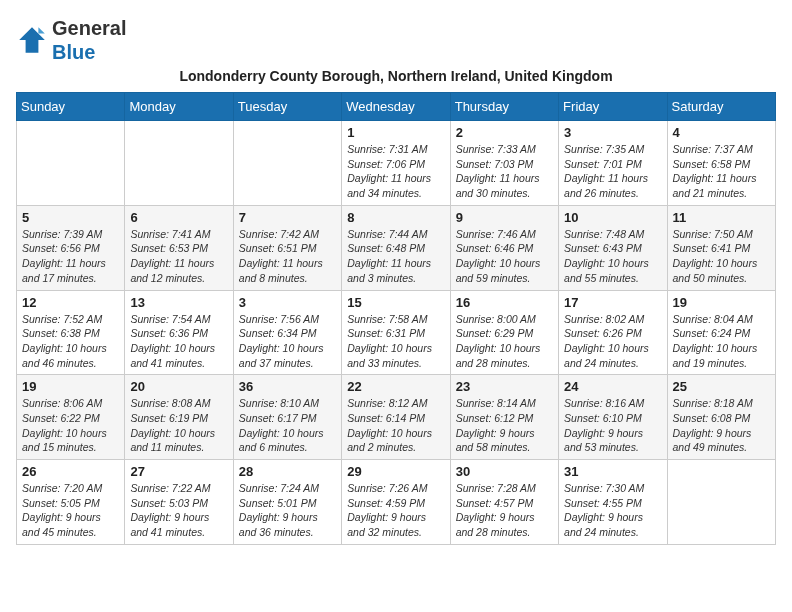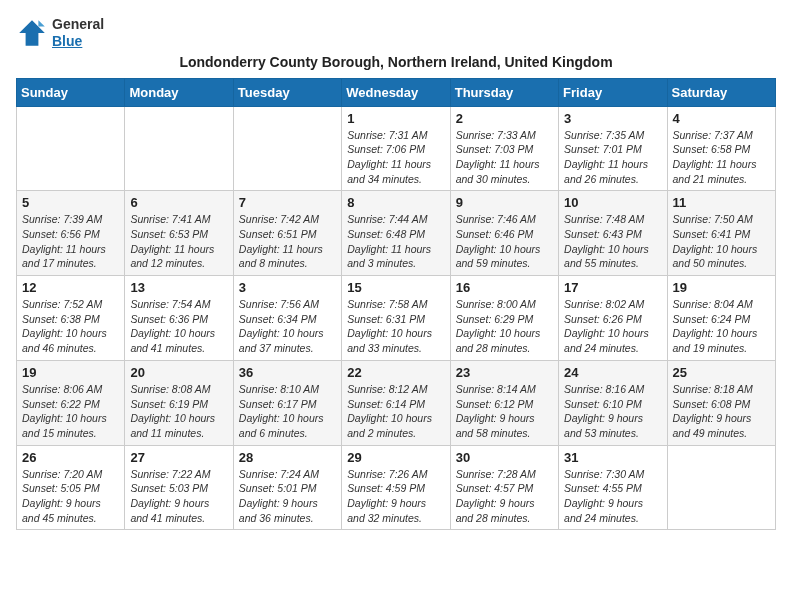--- a/index.html
+++ b/index.html
@@ -15,26 +15,26 @@
       align-items: flex-start;
       justify-content: space-between;
       margin-bottom: 4px;
     }
     .logo {
       display: flex;
       align-items: center;
       gap: 4px;
     }
     .logo-text {
-      font-size: 14px;
+      font-size: 20px;
       font-weight: bold;
       line-height: 1.2;
     }
     .logo-text .general { color: #333; }
-    .logo-text .blue { color: #1a6faf; text-decoration: underline; }
+    .logo-text .blue { color: #1a6faf; }
     .logo-icon {
       width: 32px;
       height: 32px;
     }
     .title {
       font-size: 32px;
       font-weight: bold;
       color: #222;
       text-align: right;
     }
@@ -47,21 +47,21 @@
     }
     .calendar {
       width: 100%;
       border-collapse: collapse;
       border: 1px solid #ccc;
     }
     .calendar th {
       background: #1a6faf;
       color: #fff;
       font-size: 13px;
-      font-weight: bold;
+      font-weight: normal;
       padding: 6px 4px;
       text-align: left;
       border: 1px solid #1565a0;
     }
     .calendar td {
       width: 108px;
       vertical-align: top;
       border: 1px solid #ccc;
       padding: 4px 5px;
       font-size: 10.5px;

